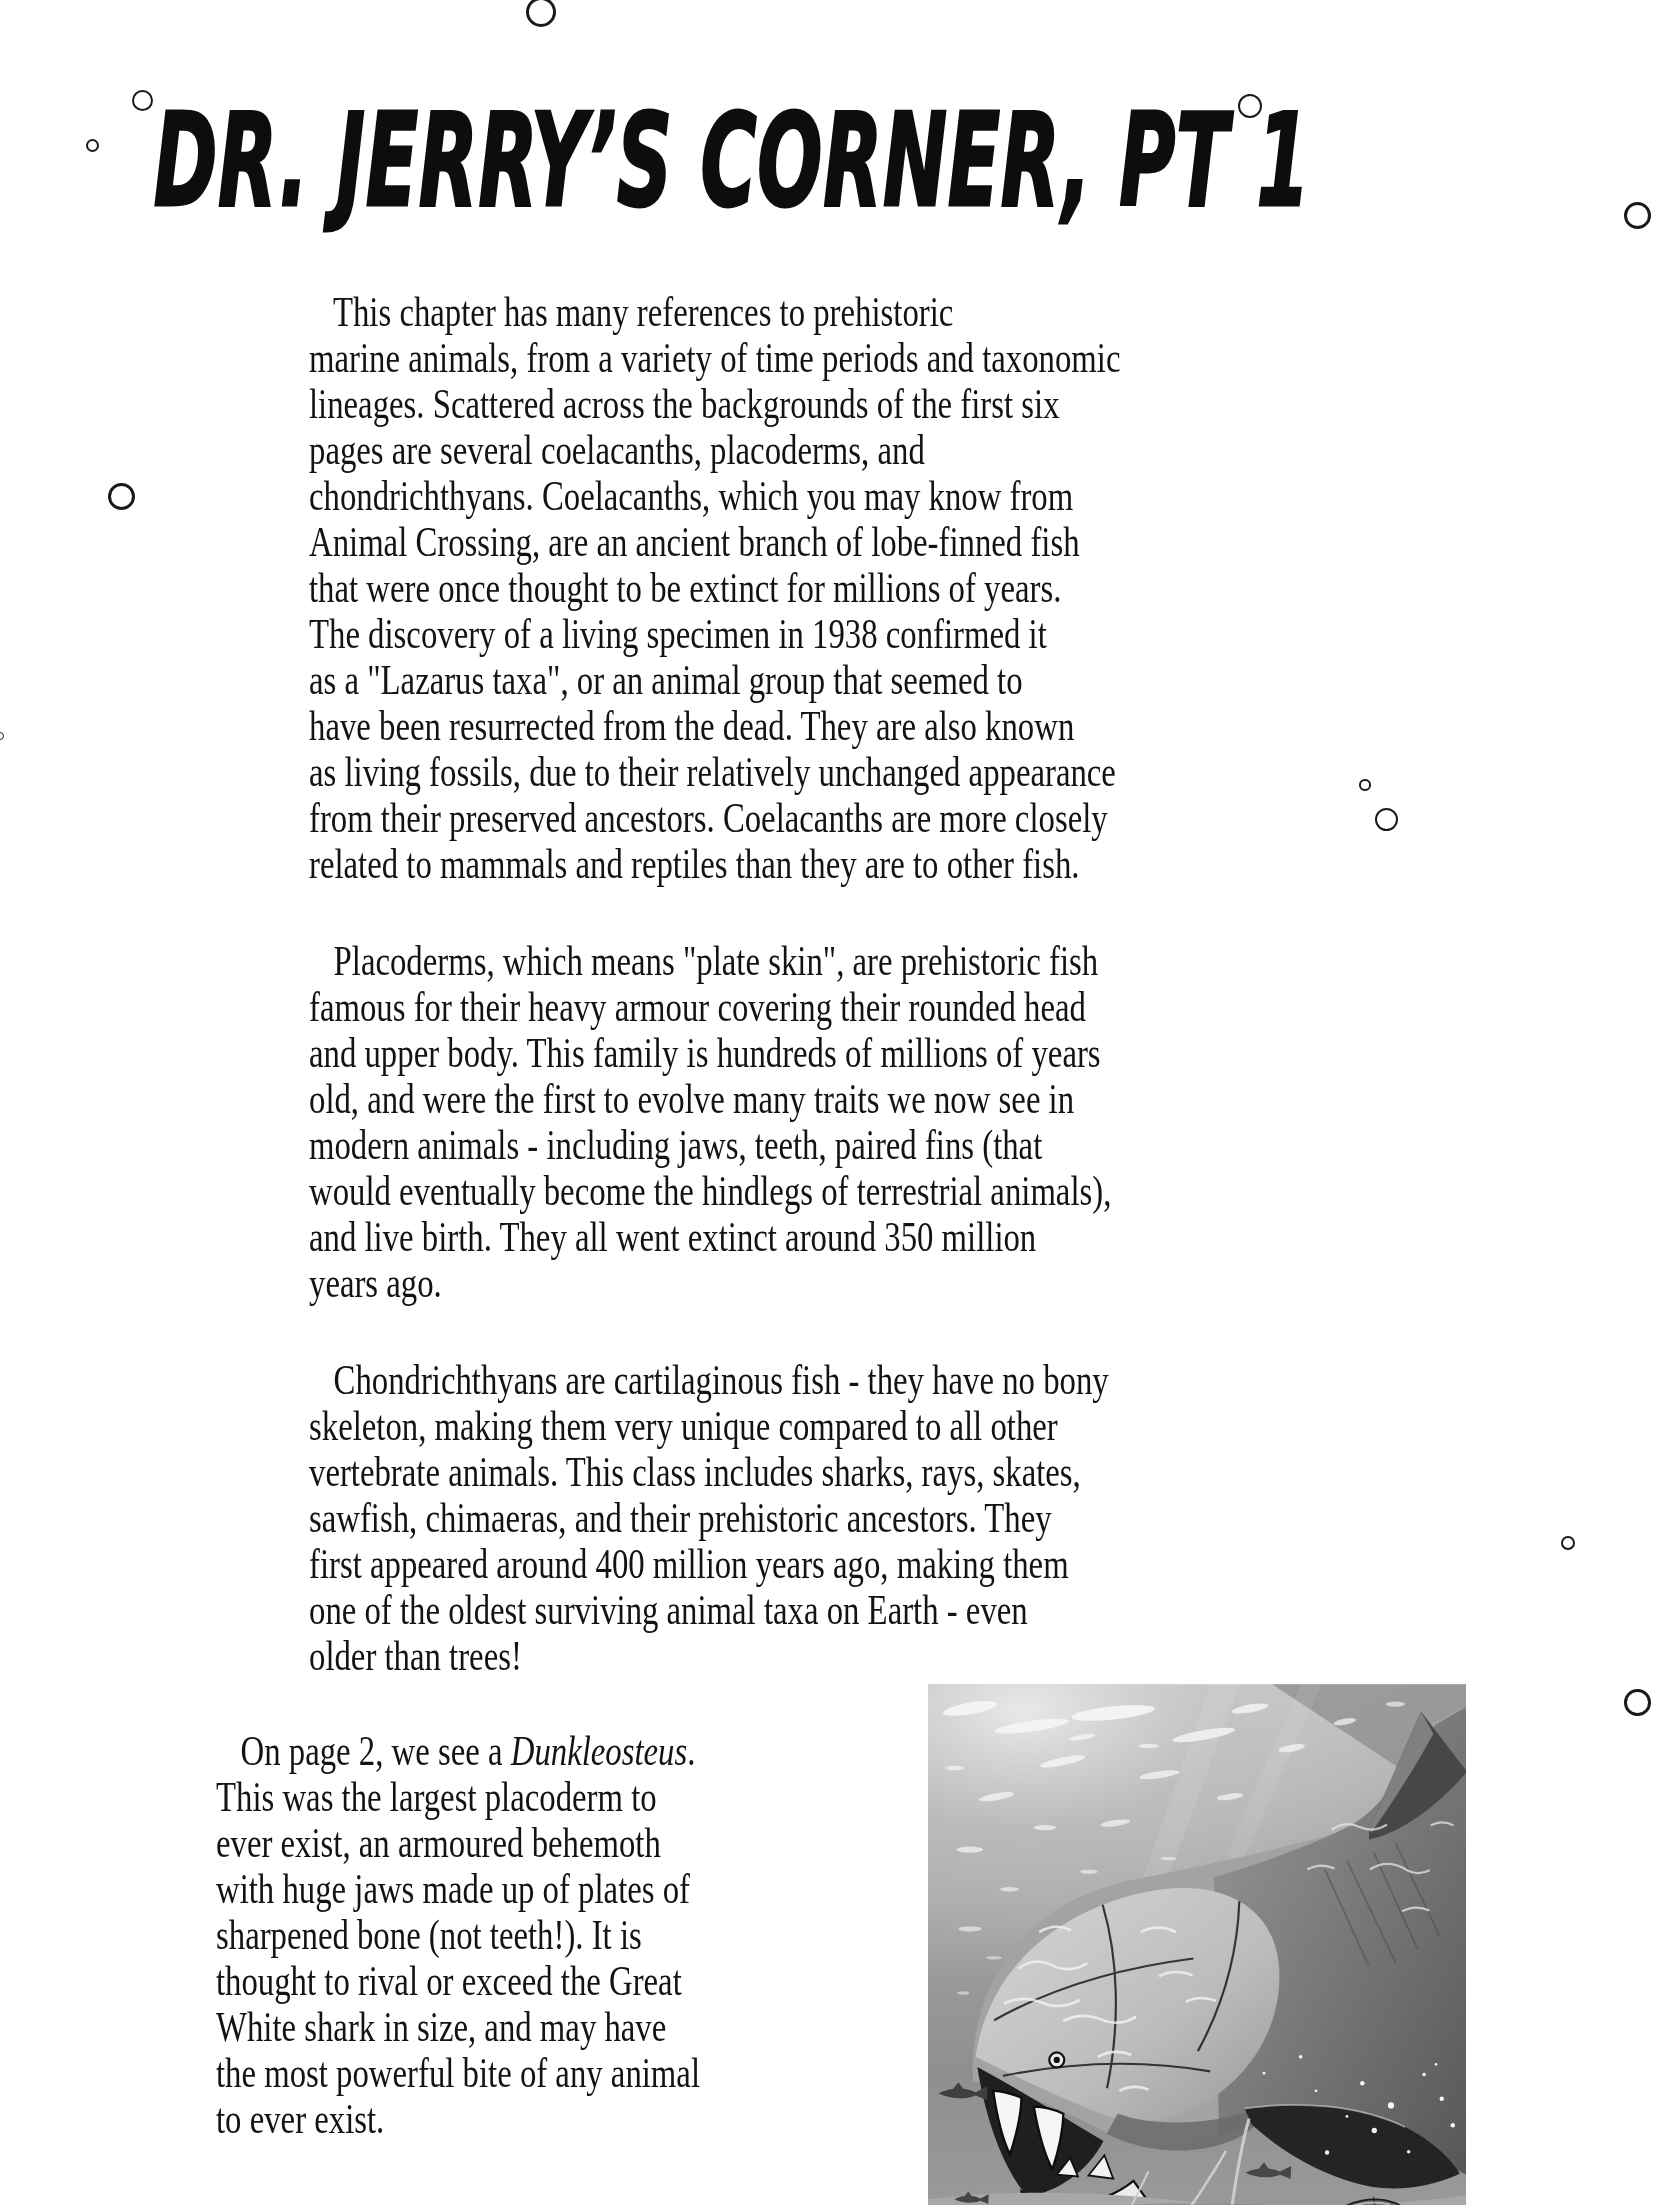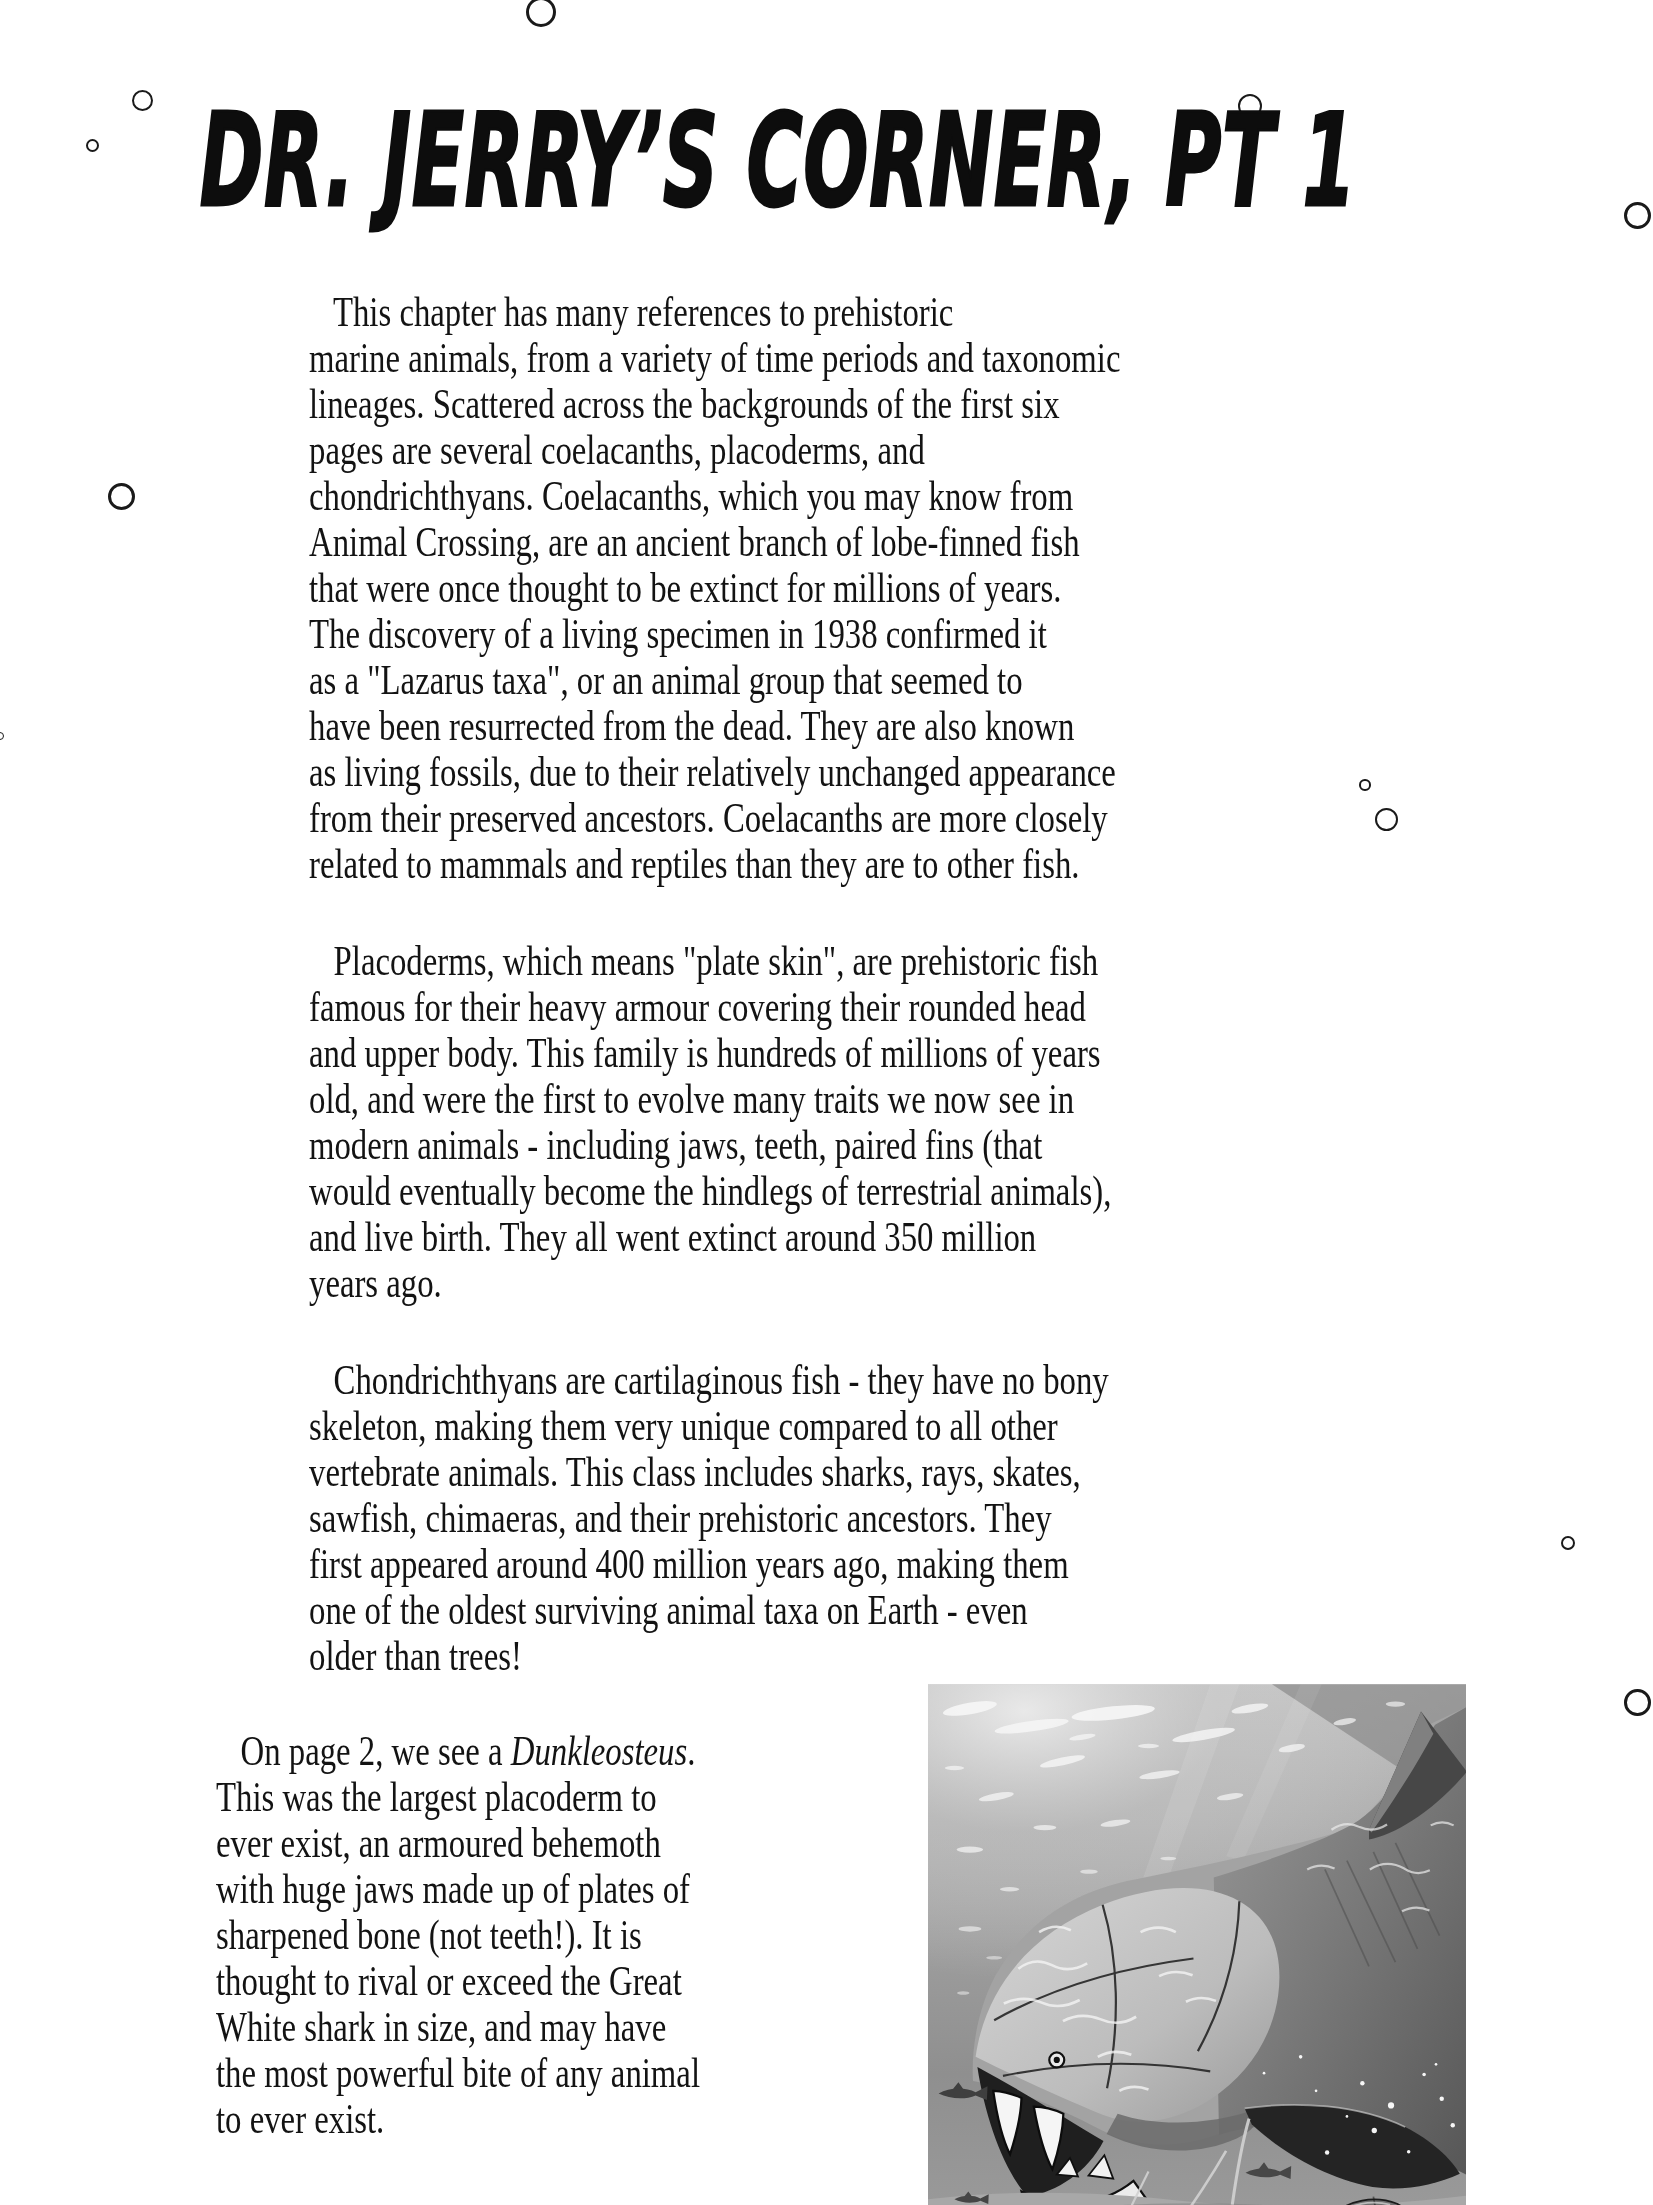--- a/index.html
+++ b/index.html
@@ -2,21 +2,21 @@
 <html style="font-size:7px"><head>
 <meta charset="utf-8">
 <style>
   html,body{margin:0;padding:0}
   body{
     width:1654px;height:2353px;position:relative;overflow:hidden;
     background:#ffffff;color:#121212;
     font-family:"Liberation Serif",serif;
   }
   
-  .title-wrap{position:absolute;top:85px;left:0;width:1557px;text-align:center}
+  .title-wrap{position:absolute;top:85px;left:0;width:1557px;}
   .title{
     display:inline-block;white-space:nowrap;
     font-family:"DejaVu Sans",sans-serif;font-weight:bold;font-style:italic;
     font-size:97px;letter-spacing:0.9px;color:#0d0d0d;
     transform:scale(0.79,1.33);transform-origin:50% 0;
     -webkit-text-stroke:2.2px #0d0d0d;
   }
   
   .col{position:absolute;font-size:42px;line-height:46px;transform:scaleX(0.78);transform-origin:0 0;color:#131313}
   .col-main{left:309px;top:289px;width:1350px}

